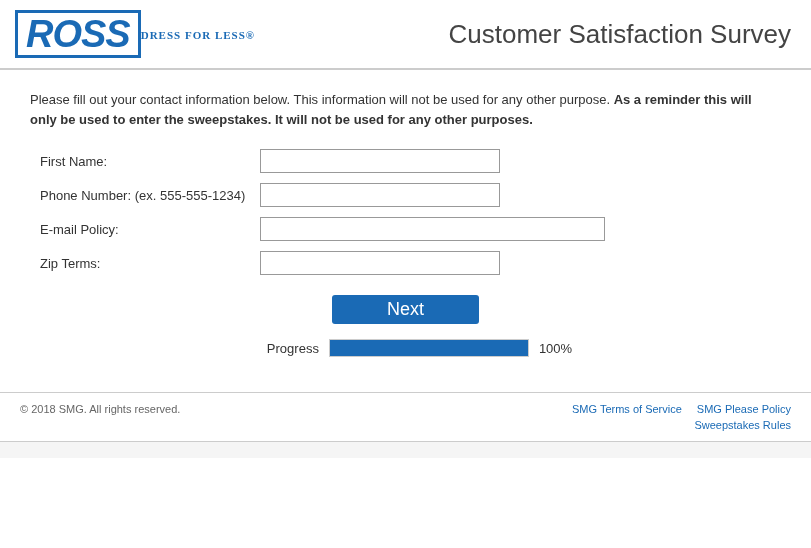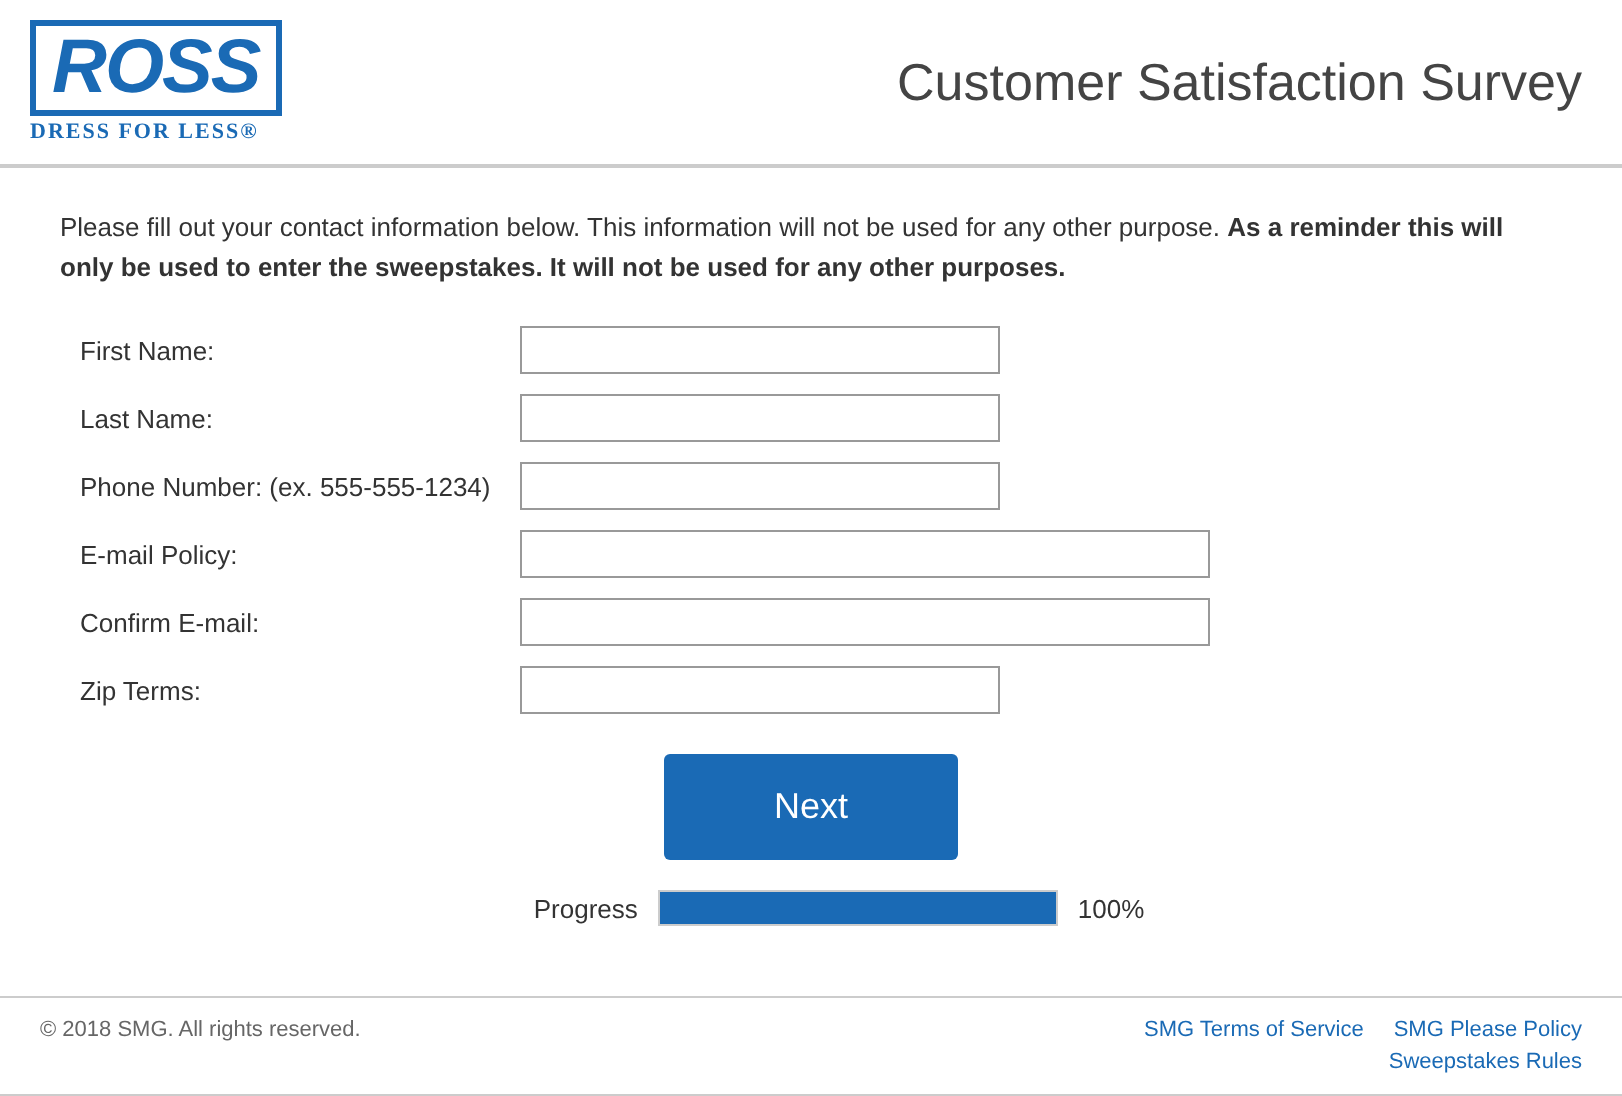--- a/index.html
+++ b/index.html
@@ -15,22 +15,22 @@
     .header {
       display: flex;
       align-items: center;
       justify-content: space-between;
       padding: 10px 20px 10px 15px;
       border-bottom: 2px solid #ccc;
     }
 
     .logo-container {
       display: flex;
-      flex-direction: column;
-      align-items: flex-start;
+      flex-direction: row;
+      align-items: center;
     }
 
     .logo-ross {
       font-size: 38px;
       font-weight: 900;
       color: #1a6ab5;
       letter-spacing: -1px;
       line-height: 1;
       font-style: italic;
       border: 3px solid #1a6ab5;
@@ -107,21 +107,21 @@
     .button-container {
       display: flex;
       justify-content: center;
       margin: 20px 0 15px 0;
     }
 
     .next-button {
       background-color: #1a6ab5;
       color: #fff;
       border: none;
-      padding: 16px 55px;
+      padding: 4px 55px;
       font-size: 18px;
       cursor: pointer;
       border-radius: 3px;
     }
 
     
     .progress-container {
       display: flex;
       align-items: center;
       justify-content: center;
@@ -214,39 +214,31 @@
     <span>Please fill out your contact information below. This information will not be used for any other purpose. </span><strong>As a reminder this will only be used to enter the sweepstakes. It will not be used for any other purposes.</strong>
   </p>
 
   <div class="form-table">
 
     <div class="form-row">
       <label class="form-label">First Name:</label>
       <input class="form-input-short" type="text" style="">
     </div>
 
-    <div class="form-row">
-      <label class="form-label">Last Name:</label>
-      <input class="form-input-short" type="text" style="">
-    </div>
 
     <div class="form-row">
       <label class="form-label">Phone Number: (ex. 555-555-1234)</label>
       <input class="form-input-short" type="text" style="">
     </div>
 
     <div class="form-row">
       <label class="form-label">E-mail Policy:</label>
       <input class="form-input-long" type="email" style="">
     </div>
 
-    <div class="form-row">
-      <label class="form-label">Confirm E-mail:</label>
-      <input class="form-input-long" type="email" style="">
-    </div>
 
     <div class="form-row">
       <label class="form-label">Zip Terms:</label>
       <input class="form-input-short" type="text" style="">
     </div>
 
   </div>
 
   <div class="button-container">
     <button class="next-button">Next</button>

